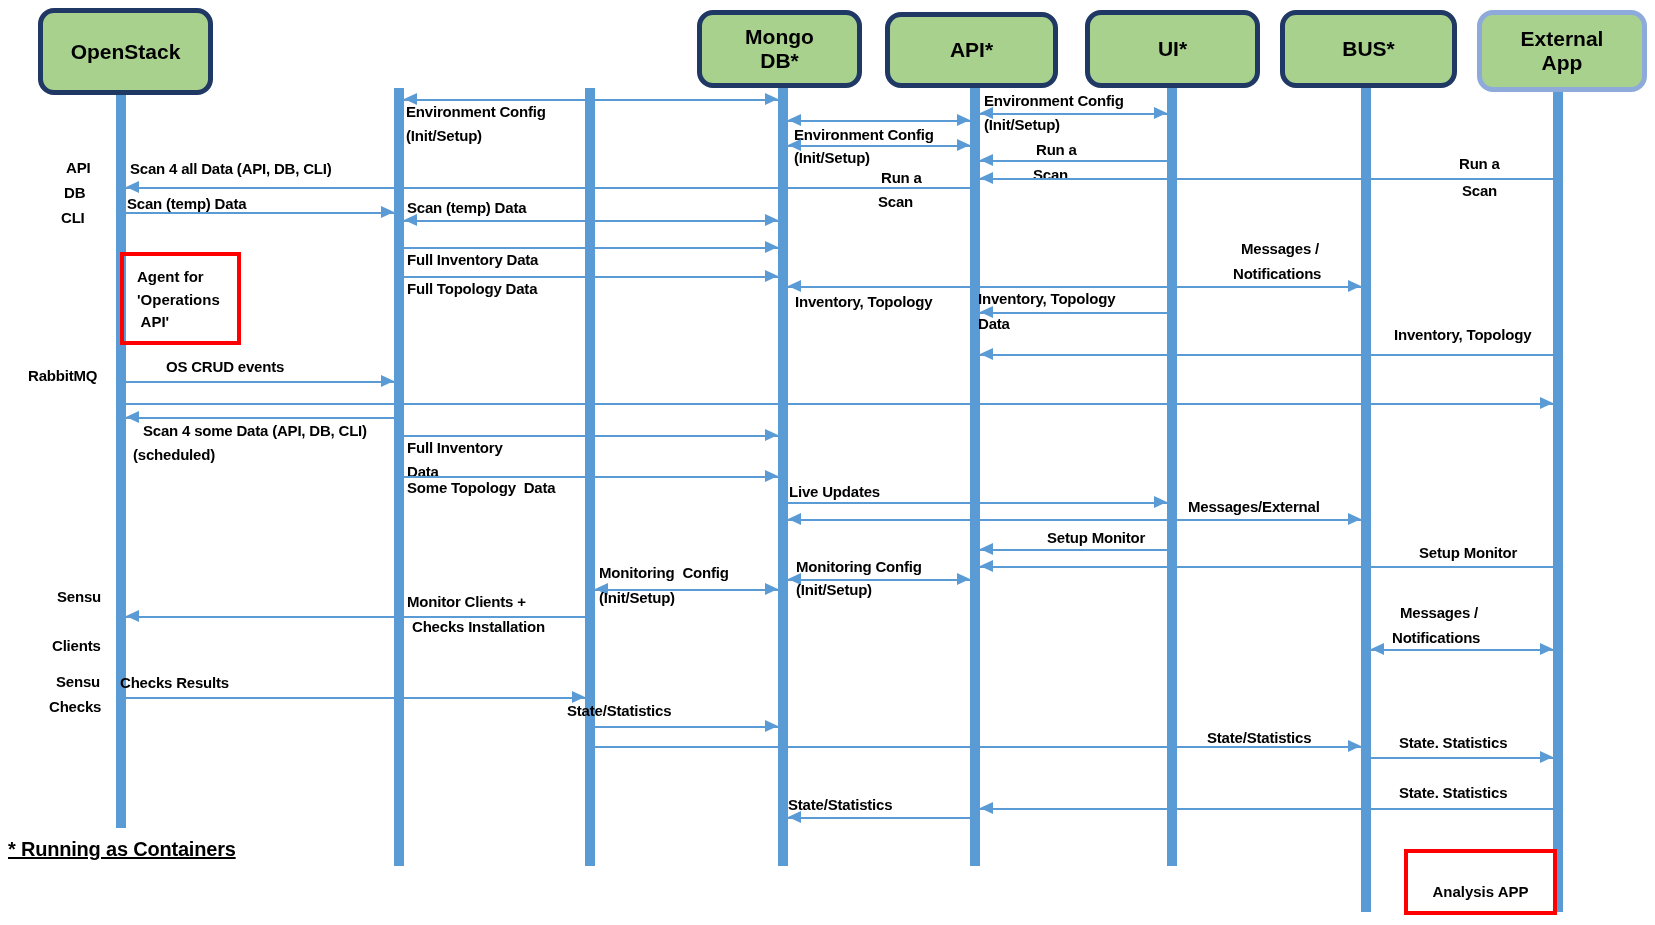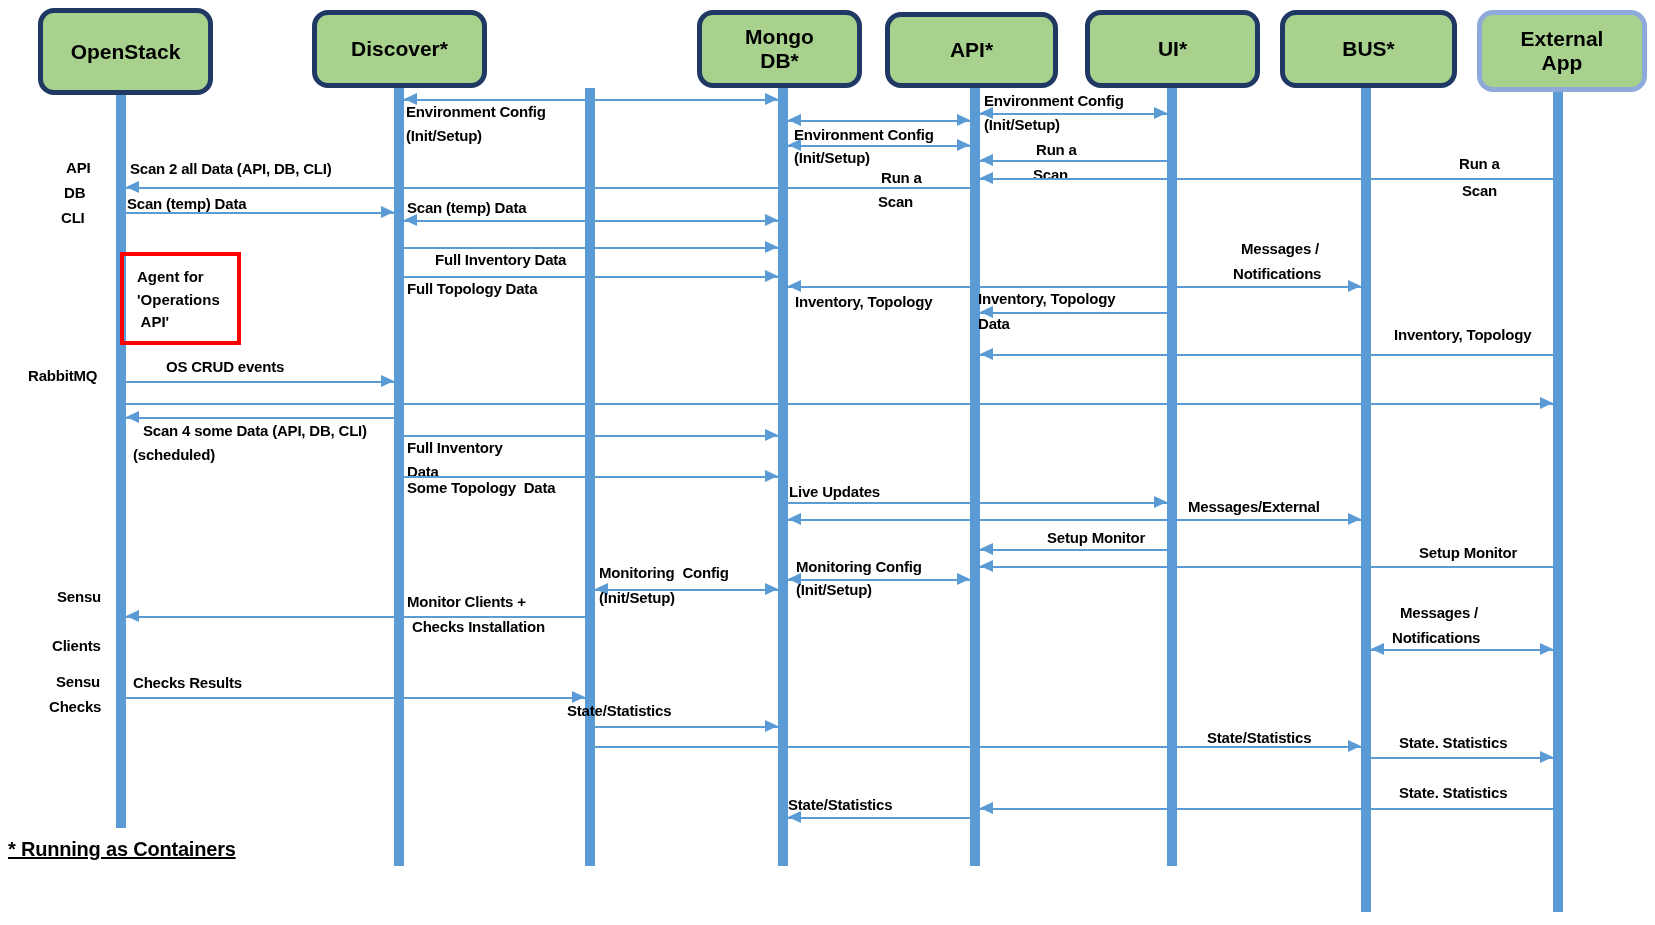--- a/index.html
+++ b/index.html
@@ -25,23 +25,20 @@
 </style>
 </head>
 <body>
 
 <div id="stage">
   <div class="footer">* Running as Containers</div>
 <div class="actor" style="left: 38px; top: 8px; width: 175px; height: 87px; border-color: rgb(31, 56, 100); background: rgb(169, 209, 142);">
       <div>OpenStack</div>
     </div>
     <div class="lifeline" style="left: 116px; top: 95px; height: 733px; background: rgb(91, 155, 213);"></div>
-    <div class="actor" style="left: 312px; top: 10px; width: 175px; height: 78px; border-color: rgb(31, 56, 100); background: rgb(169, 209, 142);">
-      <div>Discover*</div>
-    </div>
     <div class="lifeline" style="left: 394px; top: 88px; height: 778px; background: rgb(91, 155, 213);"></div>
     <div class="lifeline" style="left: 585px; top: 88px; height: 778px; background: rgb(91, 155, 213);"></div>
     <div class="actor" style="left: 697px; top: 10px; width: 165px; height: 78px; border-color: rgb(31, 56, 100); background: rgb(169, 209, 142);">
       <div>Mongo</div>
       <div>DB*</div>
     </div>
     <div class="lifeline" style="left: 778px; top: 88px; height: 778px; background: rgb(91, 155, 213);"></div>
     <div class="actor" style="left: 885px; top: 12px; width: 173px; height: 76px; border-color: rgb(31, 56, 100); background: rgb(169, 209, 142);">
       <div>API*</div>
     </div>
@@ -80,33 +77,33 @@
     <div class="mline" style="left: 980px; top: 160px; width: 187px; background: rgb(91, 155, 213);"></div>
     <div class="head-left" style="left: 980px; top: 154px;"></div>
     <div class="mlabel" style="left: 1036px; top: 142px;">Run a</div>
     <div class="mlabel" style="left: 1033px; top: 167px;">Scan</div>
     <div class="mline" style="left: 980px; top: 178px; width: 573px; background: rgb(91, 155, 213);"></div>
     <div class="head-left" style="left: 980px; top: 172px;"></div>
     <div class="mlabel" style="left: 1459px; top: 156px;">Run a</div>
     <div class="mlabel" style="left: 1462px; top: 183px;">Scan</div>
     <div class="mline" style="left: 126px; top: 187px; width: 844px; background: rgb(91, 155, 213);"></div>
     <div class="head-left" style="left: 126px; top: 181px;"></div>
-    <div class="mlabel" style="left: 130px; top: 161px;">Scan 2 all Data (API, DB, CLI)</div>
+    <div class="mlabel" style="left: 130px; top: 161px;">Scan 4 all Data (API, DB, CLI)</div>
     <div class="mlabel" style="left: 881px; top: 170px;">Run a</div>
     <div class="mlabel" style="left: 878px; top: 194px;">Scan</div>
     <div class="mline" style="left: 126px; top: 212px; width: 268px; background: rgb(91, 155, 213);"></div>
     <div class="head-right" style="left: 381px; top: 206px;"></div>
     <div class="mlabel" style="left: 127px; top: 196px;">Scan (temp) Data</div>
     <div class="mline" style="left: 404px; top: 220px; width: 374px; background: rgb(91, 155, 213);"></div>
     <div class="head-left" style="left: 404px; top: 214px;"></div>
     <div class="head-right" style="left: 765px; top: 214px;"></div>
     <div class="mlabel" style="left: 407px; top: 200px;">Scan (temp) Data</div>
     <div class="mline" style="left: 404px; top: 247px; width: 374px; background: rgb(91, 155, 213);"></div>
     <div class="head-right" style="left: 765px; top: 241px;"></div>
-    <div class="mlabel" style="left: 407px; top: 252px; margin-left: 28px;">Full Inventory Data</div>
+    <div class="mlabel" style="left: 407px; top: 252px;">Full Inventory Data</div>
     <div class="mline" style="left: 404px; top: 276px; width: 374px; background: rgb(91, 155, 213);"></div>
     <div class="head-right" style="left: 765px; top: 270px;"></div>
     <div class="mlabel" style="left: 407px; top: 281px;">Full Topology Data</div>
     <div class="mline" style="left: 788px; top: 286px; width: 573px; background: rgb(91, 155, 213);"></div>
     <div class="head-left" style="left: 788px; top: 280px;"></div>
     <div class="head-right" style="left: 1348px; top: 280px;"></div>
     <div class="mlabel" style="left: 795px; top: 294px;">Inventory, Topology</div>
     <div class="mlabel" style="left: 1241px; top: 241px;">Messages /</div>
     <div class="mlabel" style="left: 1233px; top: 266px;">Notifications</div>
     <div class="mline" style="left: 980px; top: 312px; width: 187px; background: rgb(91, 155, 213);"></div>
@@ -159,21 +156,21 @@
     <div class="head-left" style="left: 126px; top: 610px;"></div>
     <div class="mlabel" style="left: 407px; top: 594px;">Monitor Clients +</div>
     <div class="mlabel" style="left: 412px; top: 619px;">Checks Installation</div>
     <div class="mline" style="left: 1371px; top: 649px; width: 182px; background: rgb(91, 155, 213);"></div>
     <div class="head-left" style="left: 1371px; top: 643px;"></div>
     <div class="head-right" style="left: 1540px; top: 643px;"></div>
     <div class="mlabel" style="left: 1400px; top: 605px;">Messages /</div>
     <div class="mlabel" style="left: 1392px; top: 630px;">Notifications</div>
     <div class="mline" style="left: 126px; top: 697px; width: 459px; background: rgb(91, 155, 213);"></div>
     <div class="head-right" style="left: 572px; top: 691px;"></div>
-    <div class="mlabel" style="left: 133px; top: 675px; text-align: center;">Checks Results</div>
+    <div class="mlabel" style="left: 120px; top: 675px; text-align: center;">Checks Results</div>
     <div class="mline" style="left: 595px; top: 726px; width: 183px; background: rgb(91, 155, 213);"></div>
     <div class="head-right" style="left: 765px; top: 720px;"></div>
     <div class="mlabel" style="left: 567px; top: 703px;">State/Statistics</div>
     <div class="mline" style="left: 595px; top: 746px; width: 766px; background: rgb(91, 155, 213);"></div>
     <div class="head-right" style="left: 1348px; top: 740px;"></div>
     <div class="mlabel" style="left: 1207px; top: 730px;">State/Statistics</div>
     <div class="mline" style="left: 1371px; top: 757px; width: 182px; background: rgb(91, 155, 213);"></div>
     <div class="head-right" style="left: 1540px; top: 751px;"></div>
     <div class="mlabel" style="left: 1399px; top: 735px;">State. Statistics</div>
     <div class="mline" style="left: 980px; top: 808px; width: 573px; background: rgb(91, 155, 213);"></div>
@@ -186,13 +183,14 @@
     <div class="glabel" style="left: 64px; top: 185px;">DB</div>
     <div class="glabel" style="left: 61px; top: 210px;">CLI</div>
     <div class="glabel" style="left: 28px; top: 368px;">RabbitMQ</div>
     <div class="glabel" style="left: 57px; top: 589px;">Sensu</div>
     <div class="glabel" style="left: 52px; top: 638px;">Clients</div>
     <div class="glabel" style="left: 56px; top: 674px;">Sensu</div>
     <div class="glabel" style="left: 49px; top: 699px;">Checks</div>
     <div class="callout" style="left: 120px; top: 252px; width: 121px; height: 93px; border-color: rgb(255, 0, 0);">Agent for
 'Operations
  API'</div>
+    <div class="callout bottom" style="left: 1404px; top: 849px; width: 153px; height: 66px; border-color: rgb(255, 0, 0);">Analysis APP</div>
   </div>
 
 </body></html>

